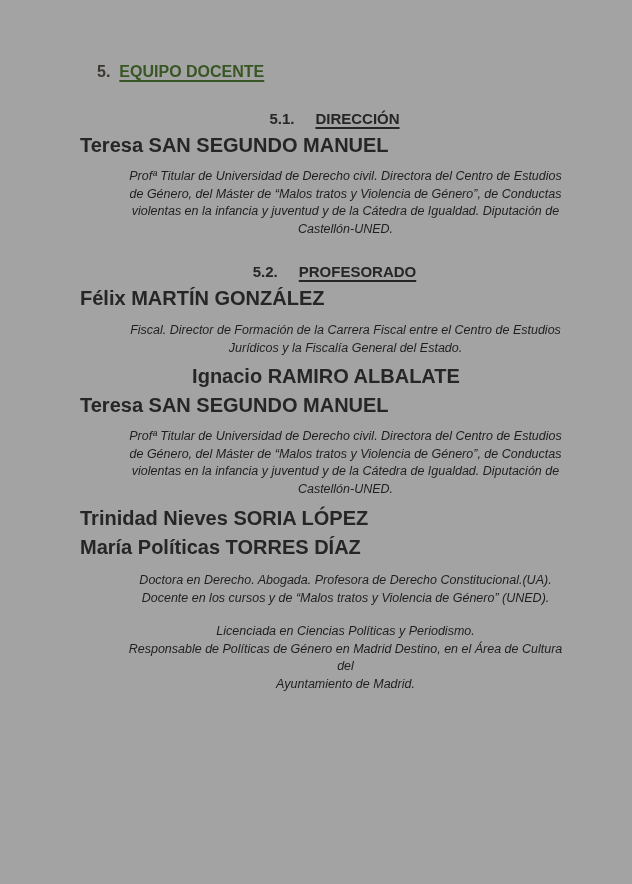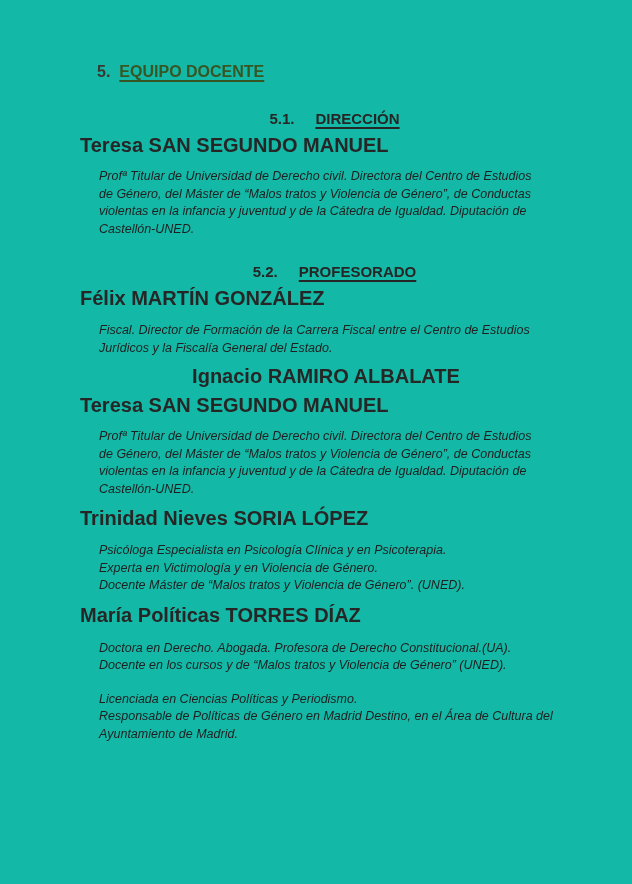--- a/index.html
+++ b/index.html
@@ -12,21 +12,21 @@
     height: 884px;
     font-family: "Liberation Sans", "DejaVu Sans", sans-serif;
     color: #1f1f1f;
     overflow: hidden;
   }
   .page {
     box-sizing: border-box;
     width: 632px;
     height: 884px;
     padding: 62px 60px 0 80px;
-    background: #14b8a6;
+    background: #a3a3a3;
   }
   .doc-title {
     margin: 0 0 0 17px;
     font-size: 16px;
     font-weight: bold;
     line-height: 19px;
   }
   .title-number {
     color: #3b3631;
     margin-right: 9px;
@@ -53,27 +53,28 @@
     text-decoration-thickness: 1.5px;
     text-underline-offset: 3px;
   }
   .person-name {
     font-size: 20px;
     font-weight: bold;
     color: #262626;
     line-height: 18px;
   }
   .person-desc {
-    margin-left: 19px;
+    margin-left: 39px;
     font-size: 12.5px;
     font-style: italic;
     color: #1f1f1f;
     line-height: 17.5px;
     white-space: pre-line;
     max-width: 460px;
+    text-align: center;
   }
   
   .mt8  { margin-top: 8px; }
   .mt10 { margin-top: 10px; text-align: center; }
   .mt11 { margin-top: 11px; }
   .mt13 { margin-top: 13px; }
   .mt14 { margin-top: 14px; }
   .mt15 { margin-top: 15px; }
   .mt16 { margin-top: 16px; }
   .mt25 { margin-top: 25px; }
@@ -109,23 +110,20 @@
 
   <div class="person-name mt10">Ignacio RAMIRO ALBALATE</div>
 
   <div class="person-name mt11">Teresa SAN SEGUNDO MANUEL</div>
   <div class="person-desc mt14">Profª Titular de Universidad de Derecho civil. Directora del Centro de Estudios
 de Género, del Máster de “Malos tratos y Violencia de Género”, de Conductas
 violentas en la infancia y juventud y de la Cátedra de Igualdad. Diputación de
 Castellón-UNED.</div>
 
   <div class="person-name mt11">Trinidad Nieves SORIA LÓPEZ</div>
-  <div class="person-desc mt15">Psicóloga Especialista en Psicología Clínica y en Psicoterapia.
-Experta en Victimología y en Violencia de Género.
-Docente Máster de “Malos tratos y Violencia de Género”. (UNED).</div>
 
   <div class="person-name mt11">María Políticas TORRES DÍAZ</div>
   <div class="person-desc mt16">Doctora en Derecho. Abogada. Profesora de Derecho Constitucional.(UA).
 Docente en los cursos y de “Malos tratos y Violencia de Género” (UNED).</div>
 
   <div class="person-desc mt16">Licenciada en Ciencias Políticas y Periodismo.
 Responsable de Políticas de Género en Madrid Destino, en el Área de Cultura del
 Ayuntamiento de Madrid.</div>
 
 </div>

